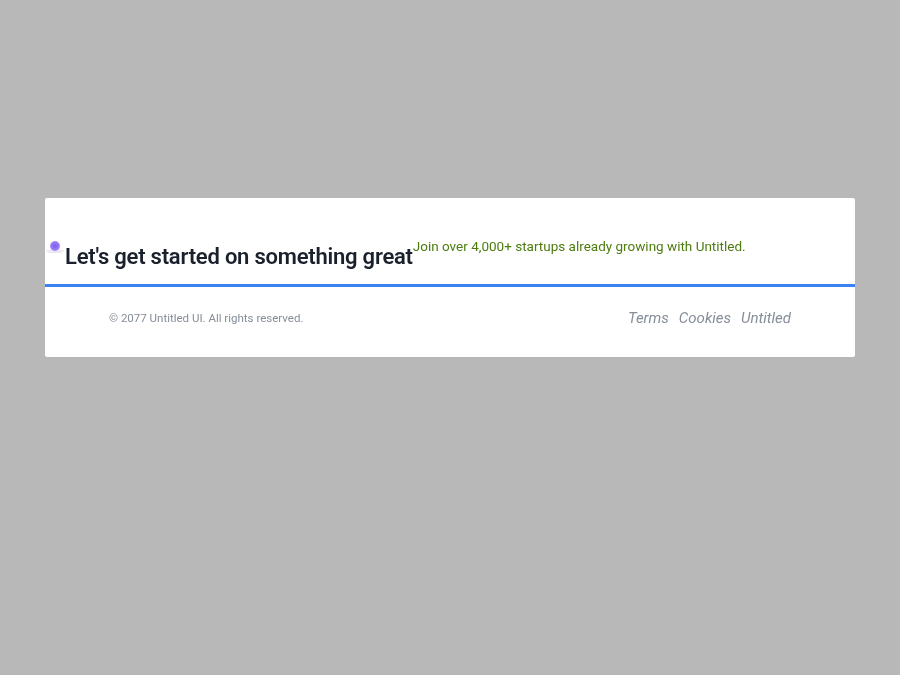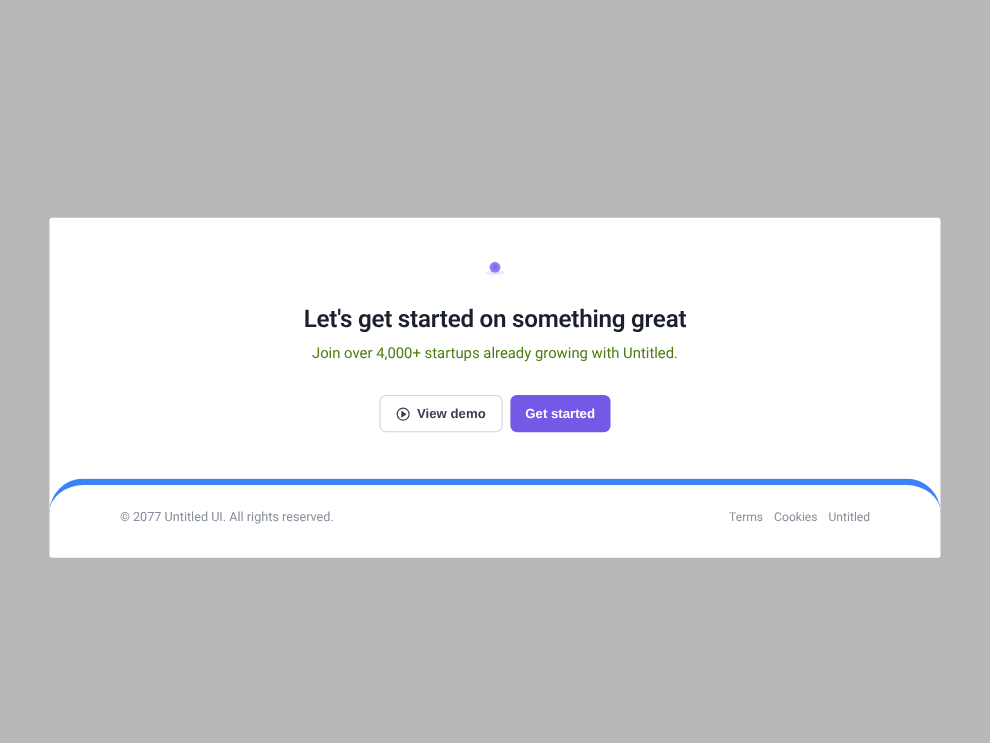--- a/index.html
+++ b/index.html
@@ -18,21 +18,20 @@
       padding-top: 198px;
     }
     .card {
       width: 810px;
       background-color: #ffffff;
       border-radius: 2px;
       padding: 40px 0 0 0;
     }
     .content {
       display: flex;
-      flex-direction: column;
       align-items: center;
     }
     .logo {
       width: 20px;
       height: 12px;
       margin-bottom: 28px;
       position: relative;
     }
     .logo-circle {
       width: 10px;
@@ -90,65 +89,53 @@
     .btn-primary {
       background-color: #7458e6;
       color: #ffffff;
     }
     .play-icon {
       width: 13px;
       height: 13px;
       flex-shrink: 0;
     }
     .footer {
-      border-top: 6px solid #3b82f6;
+      border-top: 3px solid #3b82f6;
       padding: 22px 64px 30px 64px;
       display: flex;
       justify-content: space-between;
       align-items: center;
-      border-radius: 31px;
     }
     .copyright {
       font-size: 11.5px;
       color: #868e99;
     }
     .footer-links {
       display: flex;
       gap: 10px;
     }
     .footer-link {
-      font-size: 11px;
+      font-size: 15px;
       color: #868e99;
       text-decoration: none;
       cursor: pointer;
+      font-style: italic;
     }
   </style>
 </head>
 <body>
 
 <div class="card">
   <div class="content">
     <div class="logo">
       <div class="logo-base"></div>
       <div class="logo-circle"></div>
     </div>
     <h1 class="heading">Let's get started on something great</h1>
     <p class="subheading">Join over 4,000+ startups already growing with Untitled.</p>
-    <div class="buttons">
-      <button class="btn btn-secondary">
-        <svg class="play-icon" viewBox="0 0 24 24" fill="none" stroke="#374151" stroke-width="2">
-          <circle cx="12" cy="12" r="10"></circle>
-          <polygon points="10 8 16 12 10 16 10 8" fill="#374151"></polygon>
-        </svg>
-        <span>View demo</span>
-      </button>
-      <button class="btn btn-primary">
-        <span>Get started</span>
-      </button>
-    </div>
   </div>
   <div class="footer">
     <div class="copyright">© 2077 Untitled UI. All rights reserved.</div>
     <div class="footer-links">
       <a class="footer-link">Terms</a>
       <a class="footer-link">Cookies</a>
       <a class="footer-link">Untitled</a>
     </div>
   </div>
 </div>

